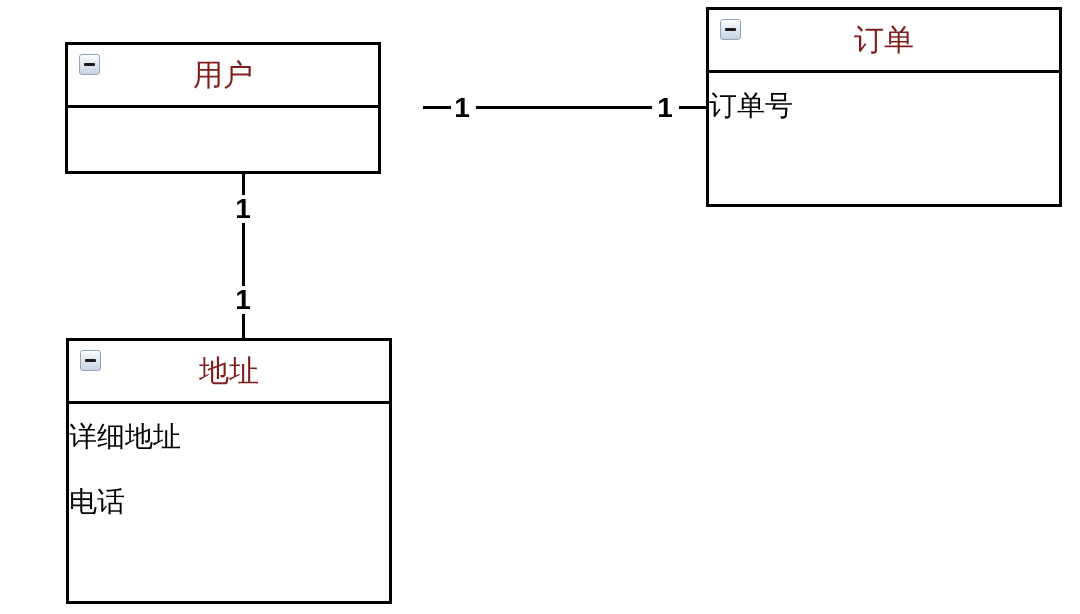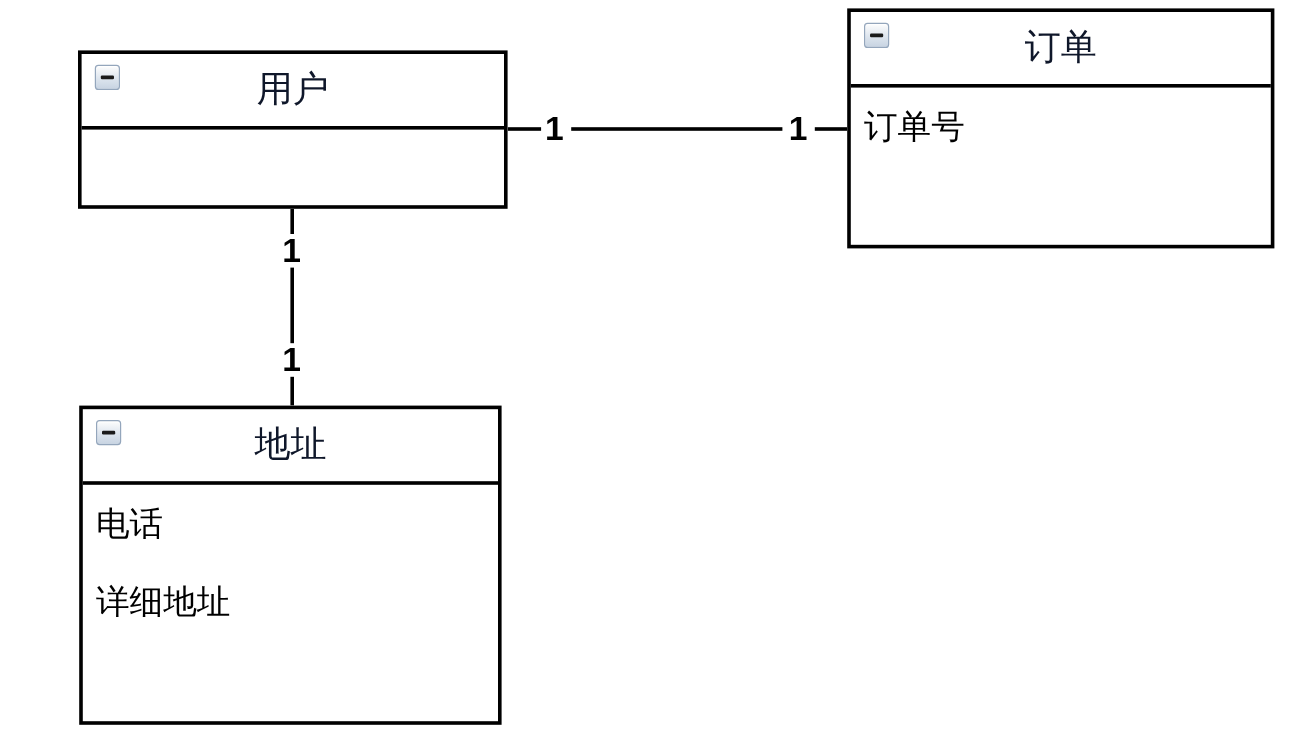--- a/index.html
+++ b/index.html
@@ -26,21 +26,21 @@
     position: relative;
     height: 60px;
     border-bottom: 3px solid #000000;
     display: flex;
     align-items: center;
     justify-content: center;
   }
   .entity-title {
     font-size: 30px;
     line-height: 1;
-    color: #0f172a;
+    color: #7f1d1d;
     white-space: nowrap;
   }
   .collapse-btn {
     position: absolute;
     left: 11px;
     top: 9px;
     width: 21px;
     height: 21px;
     box-sizing: border-box;
     border: 1px solid #94a6bc;
@@ -58,21 +58,20 @@
     background: #1b1b1b;
     border-radius: 1px;
   }
   .entity-body {
     position: relative;
   }
   .entity-field {
     height: 65px;
     display: flex;
     align-items: center;
-    padding-left: 11px;
     font-size: 28px;
     white-space: nowrap;
   }
   .seg {
     position: absolute;
     background: #000000;
   }
   .conn-label {
     position: absolute;
     transform: translate(-50%, -50%);
@@ -98,21 +97,21 @@
   </div>
 
   <div>
     <div class="seg" style="left:242px; top:174px; width:3px; height:24px;"></div>
     <div class="seg" style="left:242px; top:221px; width:3px; height:66px;"></div>
     <div class="seg" style="left:242px; top:313px; width:3px; height:25px;"></div>
     <div class="conn-label" style="left:243px; top:209px;">1</div>
     <div class="conn-label" style="left:243px; top:300px;">1</div>
   </div>
 
-  <div class="entity" style="left:65px; top:42px; width:358px; height:132px;">
+  <div class="entity" style="left:65px; top:42px; width:316px; height:132px;">
     <div class="entity-header">
       <span class="collapse-btn">
           <span class="minus-bar"></span>
         </span>
       <span class="entity-title">用户</span>
     </div>
     <div class="entity-body"></div>
   </div>
 
   <div class="entity" style="left:706px; top:7px; width:356px; height:200px;">
@@ -120,26 +119,26 @@
       <span class="collapse-btn">
           <span class="minus-bar"></span>
         </span>
       <span class="entity-title">订单</span>
     </div>
     <div class="entity-body">
       <div class="entity-field">订单号</div>
     </div>
   </div>
 
-  <div class="entity" style="left:66px; top:338px; width:352px; height:266px;">
+  <div class="entity" style="left:66px; top:338px; width:326px; height:266px;">
     <div class="entity-header">
       <span class="collapse-btn">
           <span class="minus-bar"></span>
         </span>
       <span class="entity-title">地址</span>
     </div>
     <div class="entity-body">
+      <div class="entity-field">详细地址</div>
       <div class="entity-field">电话</div>
-      <div class="entity-field">详细地址</div>
     </div>
   </div>
 
 </div>
 
 </body></html>

